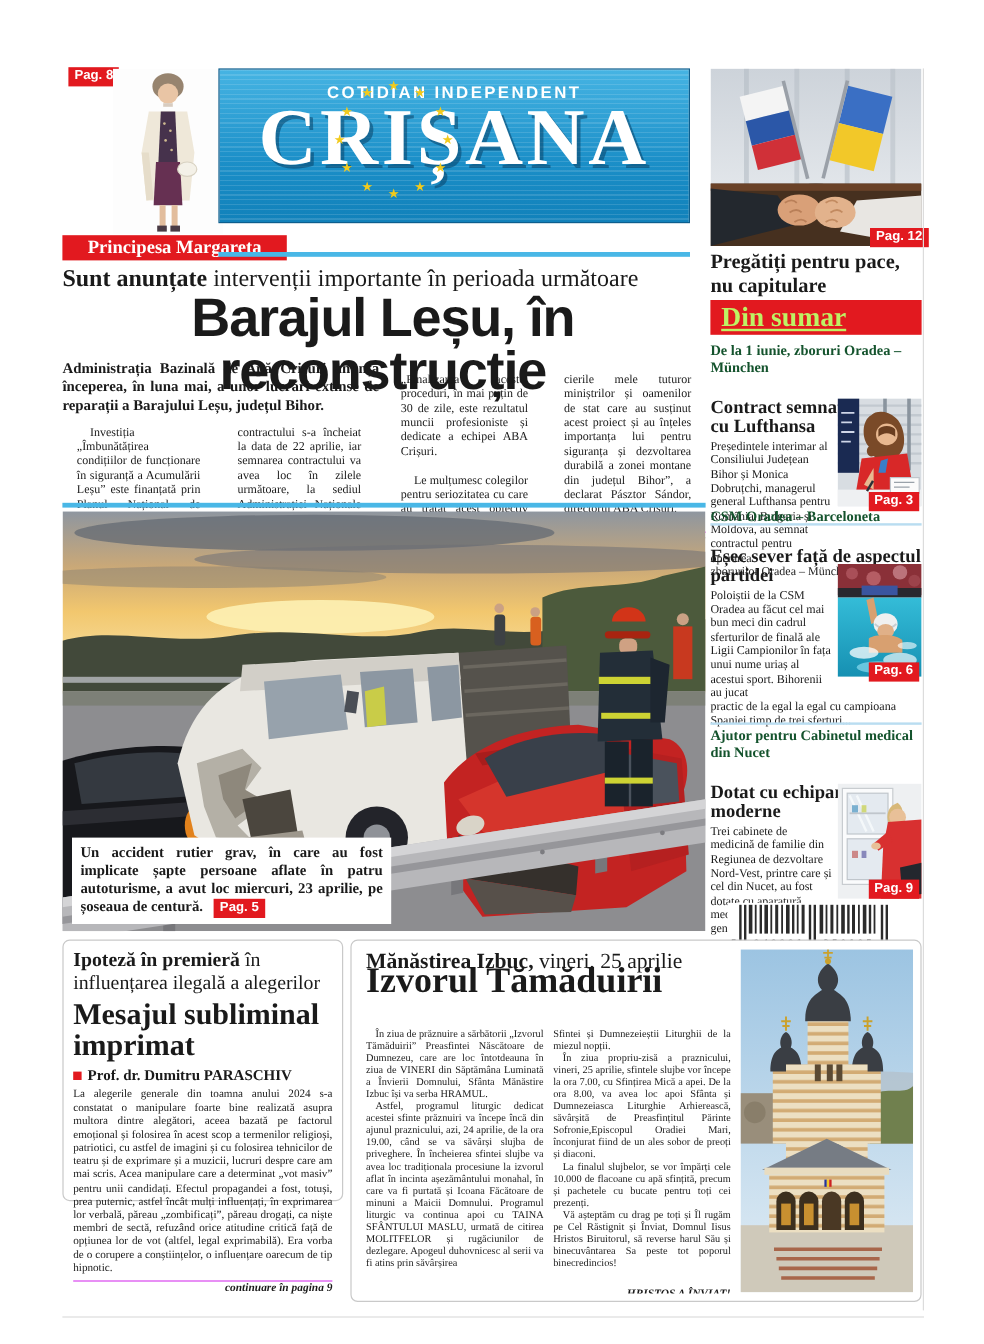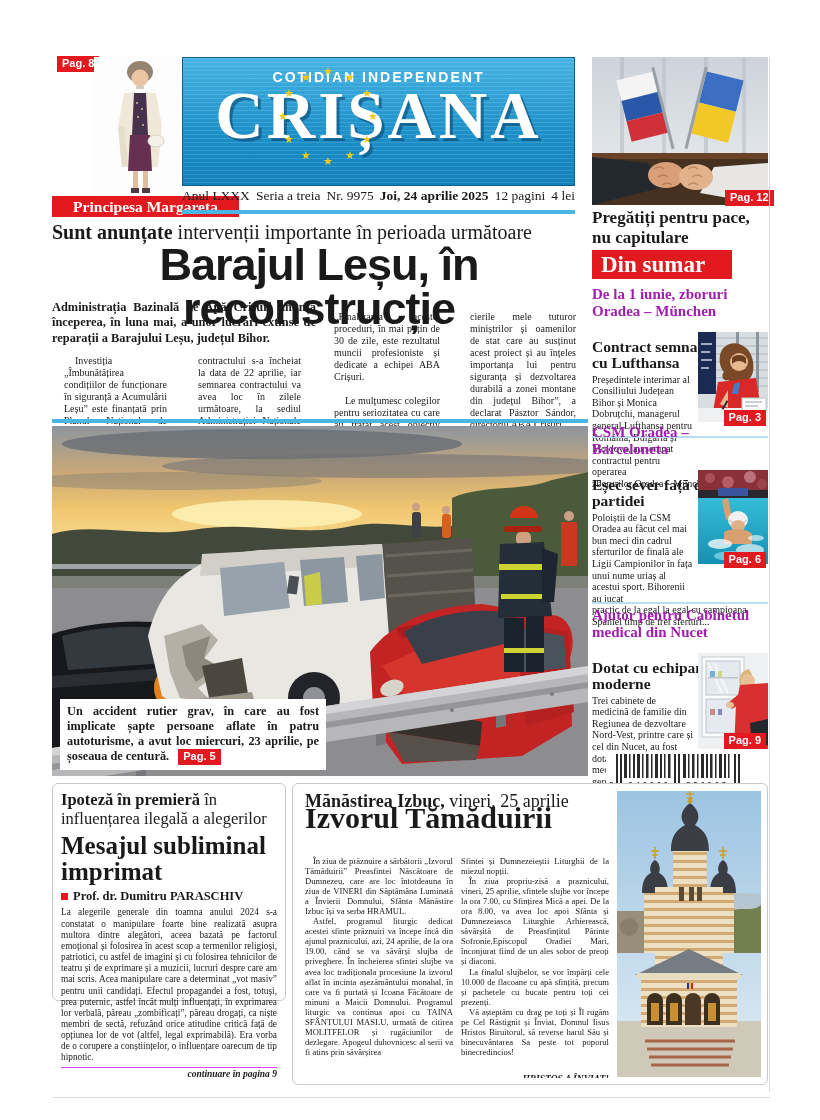--- a/index.html
+++ b/index.html
@@ -33,24 +33,24 @@
   .bcol p.noind{text-indent:0;}
   .cont{font-size:10px;font-weight:bold;font-style:italic;text-align:right;border-top:1px solid #d946ef;
         margin-top:3px;padding-top:1px;}
   
   .photo{position:absolute;overflow:hidden;}
   .photo svg{display:block;}
   .caption-box{position:absolute;left:8px;bottom:6px;width:252px;background:#fff;padding:5px 7px;
         font-weight:bold;font-size:12.3px;line-height:1.22;text-align:justify;}
   
   .war-headline{left:592px;top:208px;width:176px;font-weight:bold;font-size:17px;line-height:1.2;}
-  .dinsumar{left:592px;top:250px;width:140px;height:29px;background:#e2191f;color:#ffffff;font-weight:bold;
-        font-size:23px;line-height:29px;padding-left:9px;box-sizing:border-box;}
+  .dinsumar{left:592px;top:250px;width:176px;height:29px;background:#e2191f;color:#bef264;font-weight:bold;
+        font-size:23px;line-height:29px;padding-left:9px;box-sizing:border-box;text-decoration:underline;}
   .sum-item{position:absolute;left:592px;width:176px;}
-  .sum-kicker{color:#a21caf;font-weight:bold;font-size:15px;line-height:1.15;}
+  .sum-kicker{color:#14532d;font-weight:bold;font-size:12px;line-height:1.15;}
   .sum-headline{font-weight:bold;font-size:15.5px;line-height:1.07;margin-top:18px;}
   .sum-body{font-size:10px;line-height:1.16;margin-top:2px;margin-right:74px;text-align:left;}
   .sum-body2{font-size:10px;line-height:1.16;text-align:left;}
   .sum-photo{position:absolute;right:0;top:46px;width:70px;}
   .sum-badge{position:absolute;right:2px;}
   
   .boxed{border:1px solid #c9c9c9;border-radius:6px;box-sizing:border-box;background:#fff;}
   .hyp-kicker{font-size:16.5px;line-height:1.15;}
   .hyp-headline{font-weight:bold;font-size:25px;line-height:1.03;margin:4px 0 5px;}
   .hyp-byline{font-weight:bold;font-size:12.5px;margin:1px 0 3px;}
@@ -106,28 +106,20 @@
           <text x="184" y="85">★</text>
           <text x="167" y="101">★</text>
         <text x="145" y="107">★</text>
           <text x="123" y="101">★</text>
           <text x="106" y="85">★</text>
         <text x="100" y="62">★</text>
           <text x="106" y="39">★</text>
           <text x="123" y="23">★</text>
       </g>
     </svg>
-  </div>
-  <div class="abs infobar">
-    <span>Anul LXXX</span>
-    <span>Seria a treia</span>
-    <span>Nr. 9975</span>
-    <span class="b">Joi, 24 aprilie 2025</span>
-    <span>12 pagini</span>
-    <span>4 lei</span>
   </div>
   <div class="rule" style="left:182px;top:210px;width:393px"></div>
 
   <div class="abs kicker-main">
     <span class="b">Sunt anunțate</span><span> intervenții importante în perioada următoare</span>
   </div>
   <div class="abs headline-main">Barajul Leșu, în reconstrucție</div>
   <div class="abs lead j">Administrația Bazinală de Apă Crișuri anunță începerea, în luna mai, a unor lucrări extinse de reparații a Barajului Leșu, județul Bihor.</div>
   <div class="abs bcol j" style="left:52px;top:343px;width:127px">
     <p>Investiția „Îmbunătățirea condițiilor de funcționare în siguranță a Acumulării Leșu” este finanțată prin Planul Național de Redresare și Reziliență (PNRR). Procedura de licitație pentru atribuirea</p>

